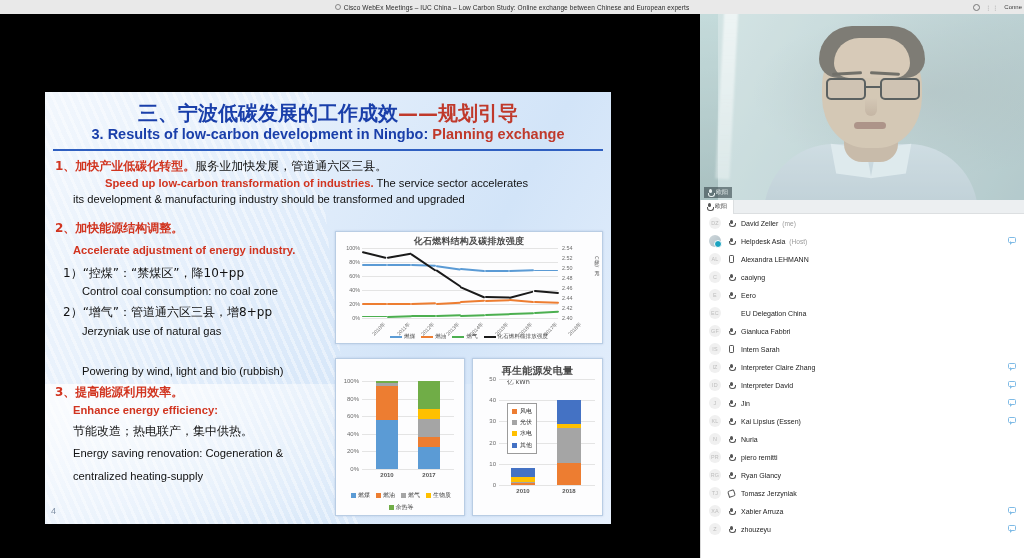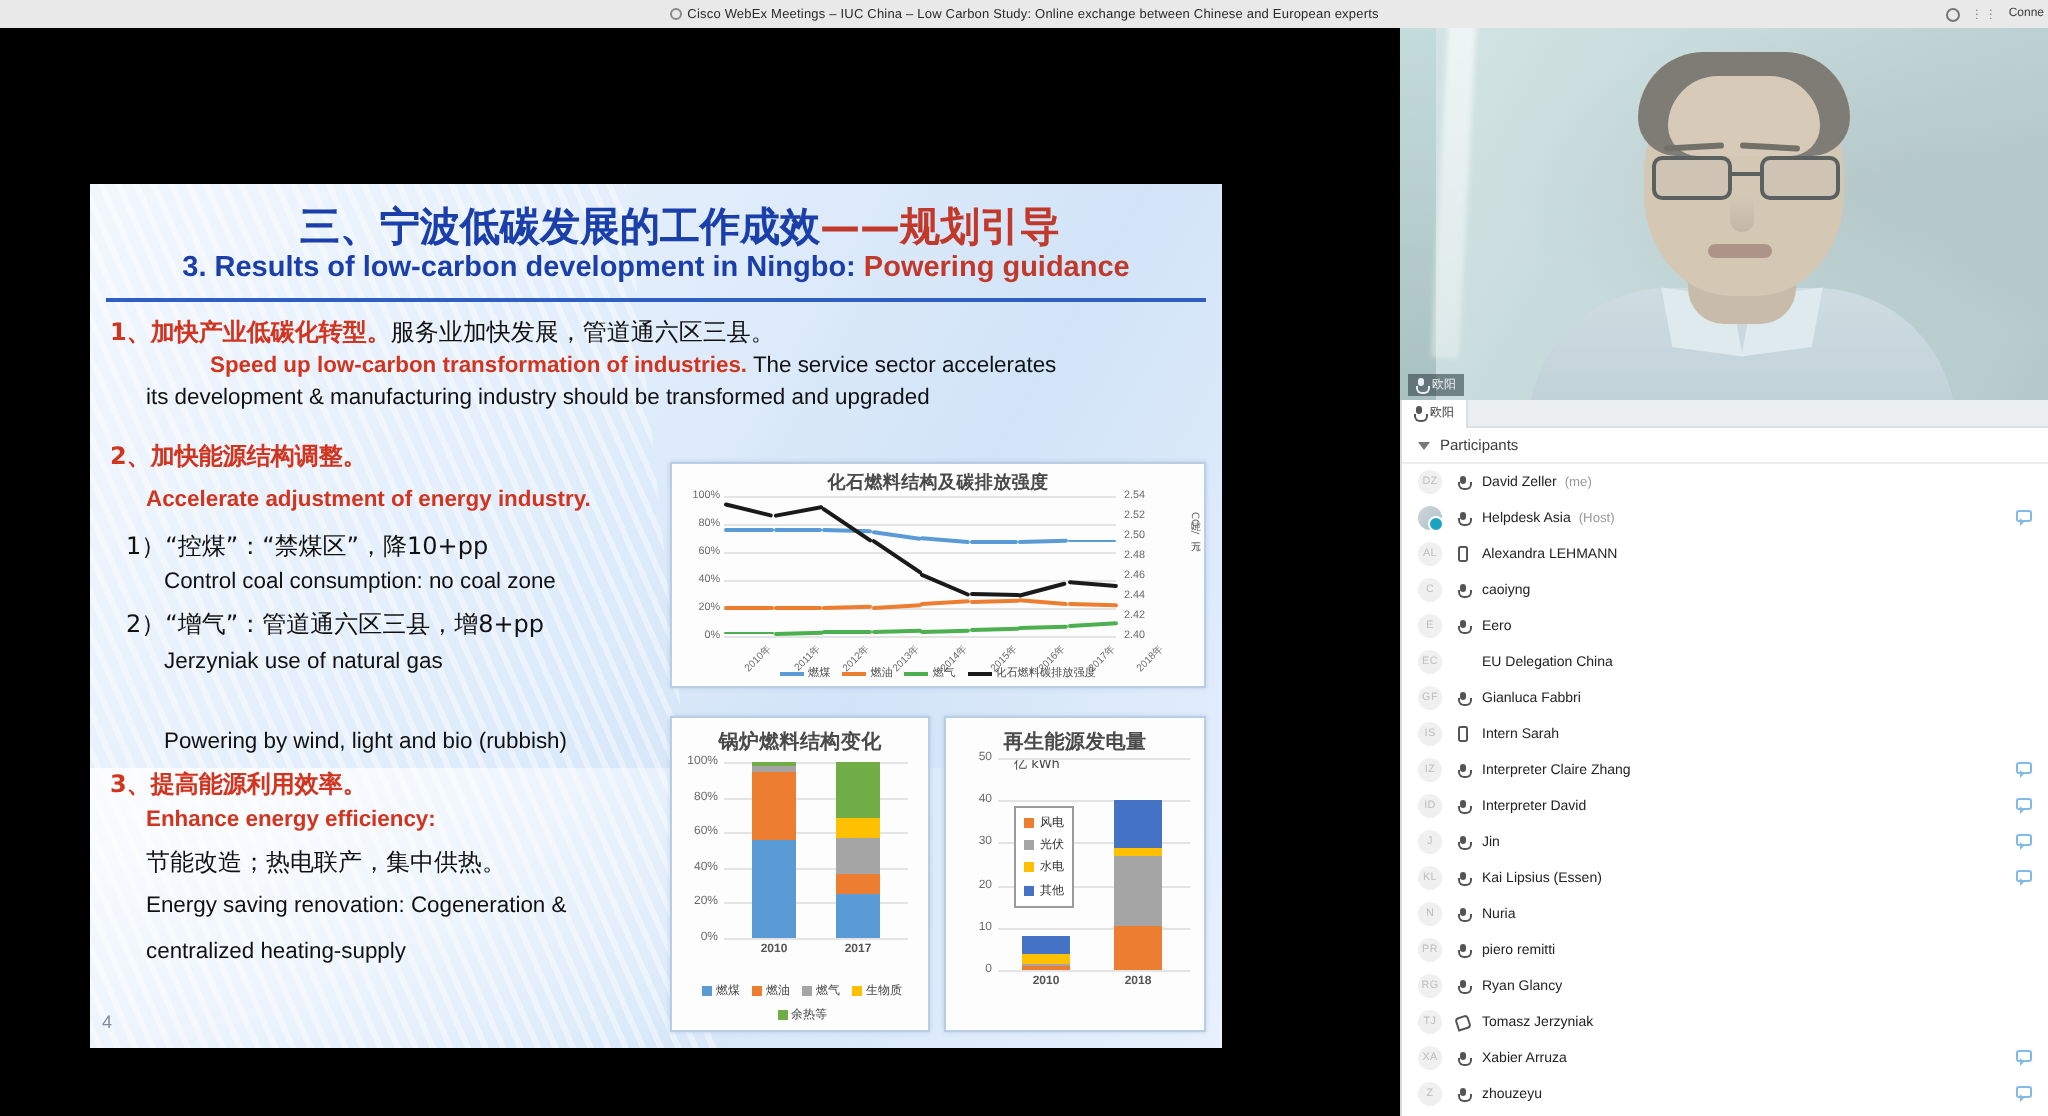--- a/index.html
+++ b/index.html
@@ -55,21 +55,21 @@
   }
   #slide .swoosh2 {
     position: absolute; left: 0px; bottom: -120px; width: 566px; height: 260px;
     background: radial-gradient(ellipse at 10% 0%, rgba(255,255,255,.85), rgba(255,255,255,0) 60%);
     pointer-events: none;
   }
 
   .slide-inner { position: relative; z-index: 2; width: 100%; height: 100%; }
 
   #slide-title-cn {
-    position: absolute; left: 12px; top: 8px; width: 566px; text-align: center;
+    position: absolute; left: 0; top: 8px; width: 566px; text-align: center;
     font-family: "DejaVu Sans", sans-serif;
     font-size: 20px; font-weight: bold; color: #1a3faa; white-space: nowrap;
   }
   #slide-title-cn .tail { color: #c0392b; }
   #slide-title-en {
     position: absolute; left: 0; top: 34px; width: 566px; text-align: center;
     font-size: 14.5px; font-weight: bold; color: #1a3faa; white-space: nowrap;
   }
   #slide-title-en .hl { color: #c0392b; }
   #title-rule {
@@ -334,21 +334,21 @@
       <div class="swoosh2"></div>
 
       <div class="slide-inner">
 
         <div id="slide-title-cn">
           <span>三、宁波低碳发展的工作成效</span><span class="tail">——规划引导</span>
         </div>
 
         <div id="slide-title-en">
           <span>3. Results of low-carbon development in Ningbo:</span>
-          <span class="hl">Powering guidance</span>
+          <span class="hl">Planning exchange</span>
         </div>
 
         <div id="title-rule"></div>
 
         <div class="body-line cn" style="left:10px; top:66px; font-size:12px;">
           <span class="redb">1、</span><span class="redb">加快产业低碳化转型。</span><span class="blk">服务业加快发展，管道通六区三县。</span>
         </div>
 
         <div class="body-line" style="left:28px; top:85px; font-size:11.2px;margin-left:32px;">
           <span class="redb">Speed up low-carbon transformation of industries.</span>
@@ -471,21 +471,20 @@
                 <span>燃气</span>
               </span>
               <span class="li">
                 <span class="swatch-line" style="background:#1a1a1a"></span>
                 <span>化石燃料碳排放强度</span>
               </span>
             </div>
         </div>
 
         <div class="chartbox" id="chart-bar1">
-          <div class="ch-title">锅炉燃料结构变化</div>
           <div class="plot" id="b1-plot" style="position:absolute; left:26px; top:22px; width:92px; height:88px;">
               <div class="gridline" style="left: 0px; top: 88px; width: 92px;"></div>
               <div class="gridline" style="left: 0px; top: 70.4px; width: 92px;"></div>
               <div class="gridline" style="left: 0px; top: 52.8px; width: 92px;"></div>
               <div class="gridline" style="left: 0px; top: 35.2px; width: 92px;"></div>
               <div class="gridline" style="left: 0px; top: 17.6px; width: 92px;"></div>
               <div class="gridline" style="left: 0px; top: 0px; width: 92px;"></div>
               <div class="bseg" style="left: 14px; bottom: 0px; width: 22px; height: 49.28px; background: rgb(91, 155, 213); position: absolute;"></div>
               <div class="bseg" style="left: 14px; bottom: 49.28px; width: 22px; height: 33.44px; background: rgb(237, 125, 49); position: absolute;"></div>
               <div class="bseg" style="left: 14px; bottom: 82.72px; width: 22px; height: 3.52px; background: rgb(165, 165, 165); position: absolute;"></div>
@@ -616,24 +615,20 @@
     </div>
   </div>
 
   <div id="panel">
     <div id="panel-tabs">
       <div id="panel-tab-active">
         <span class="mic-glyph" style="color:#555"></span>
         <span>欧阳</span>
       </div>
     </div>
-    <div id="panel-section">
-      <span class="chev"></span>
-      <span id="panel-section-label">Participants</span>
-    </div>
     <div id="plist">
         <div class="prow">
           <div class="avatar">DZ</div>
           <div class="devcol">
             <span class="mic-glyph"></span>
           </div>
           <span class="pname">David Zeller</span>
           <span class="ptag">(me)</span>
         </div>
         <div class="prow">

